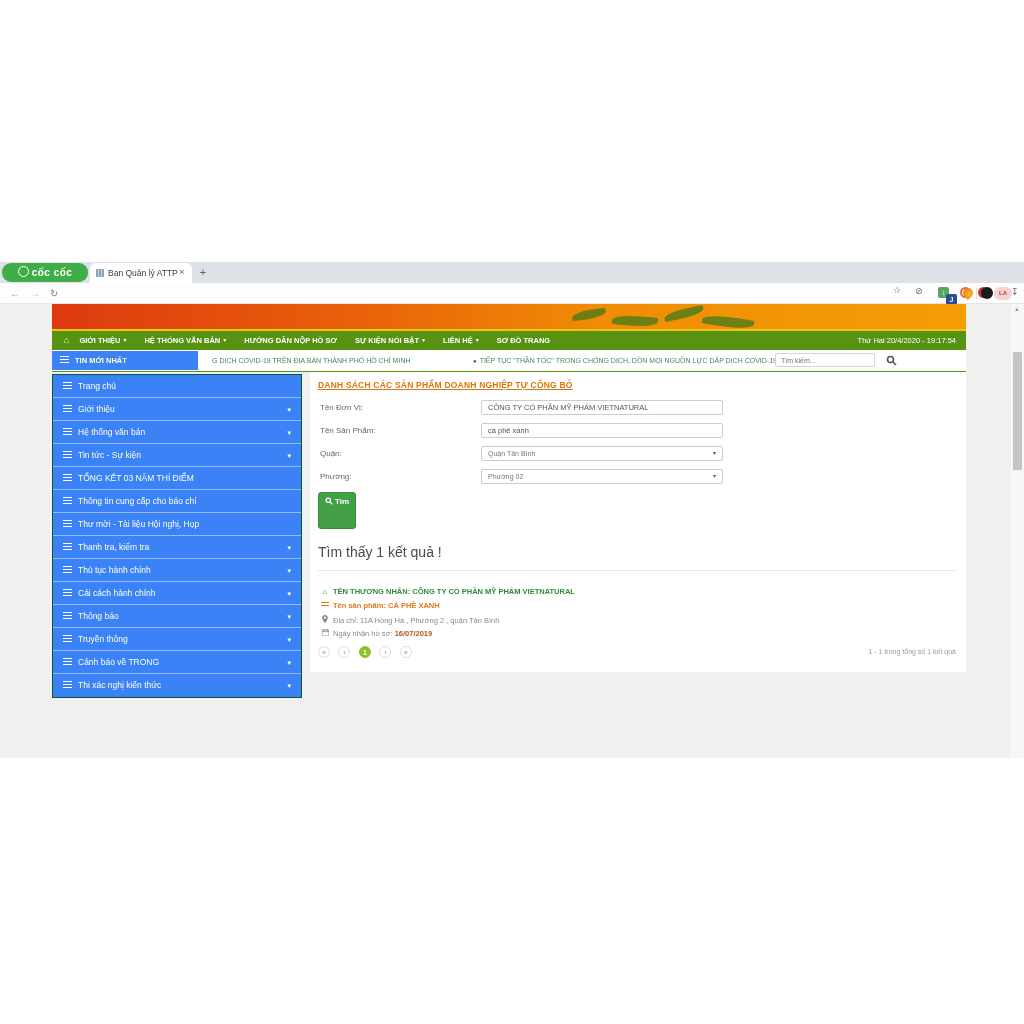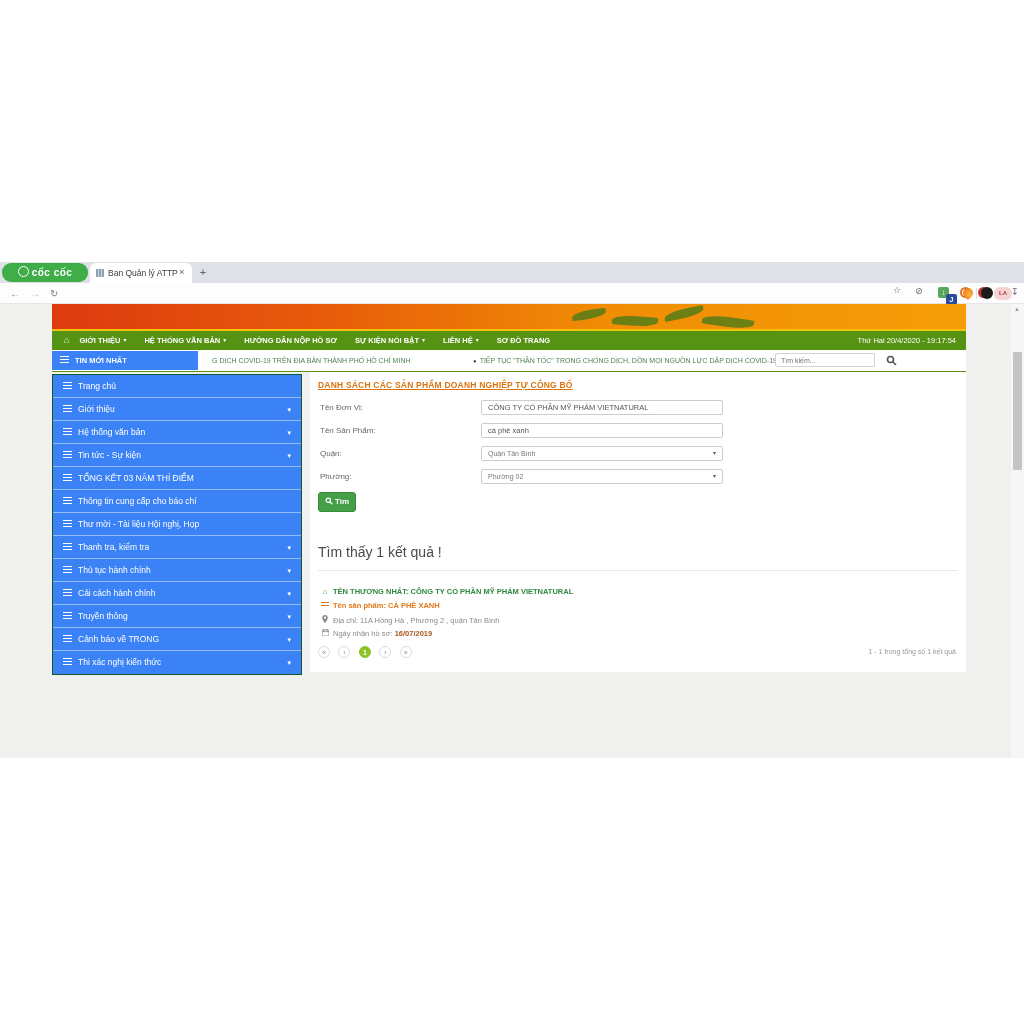--- a/index.html
+++ b/index.html
@@ -60,21 +60,21 @@
   .side-item .caret{position:absolute;right:10px;font-size:7px;}
   
   #main{left:310px;top:68px;width:656px;height:300px;background:#fff;}
   #page-title{left:8px;top:8px;font-size:8.5px;font-weight:bold;color:#d9750f;text-decoration:underline;letter-spacing:.2px;}
   .f-label{font-size:8px;color:#666;}
   .f-input{position:absolute;left:171px;width:242px;height:15px;border:1px solid #ccc;border-radius:2px;
     font-size:7.5px;color:#555;padding:0 6px;box-sizing:border-box;font-family:inherit;background:#fff;}
   .f-select{position:absolute;left:171px;width:242px;height:15px;border:1px solid #ccc;border-radius:2px;
     font-size:7px;color:#777;line-height:13px;padding:0 6px;box-sizing:border-box;background:#fff;}
   .f-select .caret{position:absolute;right:6px;top:0;font-size:6px;color:#555;line-height:13px;}
-  #search-btn{left:8px;top:120px;width:38px;height:20px;background:#43a047;border:1px solid #3a8a3e;border-radius:3px;
+  #search-btn{left:8px;top:120px;width:38px;height:37px;background:#43a047;border:1px solid #3a8a3e;border-radius:3px;
     color:#fff;font-size:8px;font-weight:bold;text-align:center;line-height:18px;box-sizing:border-box;}
   #result-summary{left:8px;top:172px;font-size:14px;color:#4a4a4a;}
   #result-sep{left:8px;top:198px;width:640px;height:1px;background:#e8e8e8;}
   .r-line{white-space:nowrap;}
   #r-trader{left:10px;top:215px;font-size:7.5px;font-weight:bold;color:#2f8a3e;}
   #r-product{left:10px;top:229px;font-size:7.5px;font-weight:bold;color:#e0791c;}
   #r-address{left:10px;top:243px;font-size:7.5px;color:#8a8a8a;}
   #r-date{left:10px;top:257px;font-size:7.5px;color:#8a8a8a;}
   #r-date b{color:#a8571c;}
   .r-ico{display:inline-block;width:10px;margin-right:3px;text-align:center;}
@@ -155,20 +155,21 @@
       <div class="side-item"><span class="burger"></span><span>Trang chủ</span><span class="caret"></span></div>
       <div class="side-item"><span class="burger"></span><span>Giới thiệu</span><span class="caret">▾</span></div>
       <div class="side-item"><span class="burger"></span><span>Hệ thống văn bản</span><span class="caret">▾</span></div>
       <div class="side-item"><span class="burger"></span><span>Tin tức - Sự kiện</span><span class="caret">▾</span></div>
       <div class="side-item"><span class="burger"></span><span>TỔNG KẾT 03 NĂM THÍ ĐIỂM</span><span class="caret"></span></div>
       <div class="side-item"><span class="burger"></span><span>Thông tin cung cấp cho báo chí</span><span class="caret"></span></div>
       <div class="side-item"><span class="burger"></span><span>Thư mời - Tài liệu Hội nghị, Họp</span><span class="caret"></span></div>
       <div class="side-item"><span class="burger"></span><span>Thanh tra, kiểm tra</span><span class="caret">▾</span></div>
       <div class="side-item"><span class="burger"></span><span>Thủ tục hành chính</span><span class="caret">▾</span></div>
       <div class="side-item"><span class="burger"></span><span>Cải cách hành chính</span><span class="caret">▾</span></div>
+      <div class="side-item"><span class="burger"></span><span>Thông báo</span><span class="caret">▾</span></div>
       <div class="side-item"><span class="burger"></span><span>Truyền thông</span><span class="caret">▾</span></div>
       <div class="side-item"><span class="burger"></span><span>Cảnh báo về TRONG</span><span class="caret">▾</span></div>
       <div class="side-item"><span class="burger"></span><span>Thi xác nghị kiến thức</span><span class="caret">▾</span></div>
     </div>
 
     <div id="main" class="abs">
       <div id="page-title" class="abs">DANH SÁCH CÁC SẢN PHẨM DOANH NGHIỆP TỰ CÔNG BỐ</div>
 
       <span class="abs f-label" style="left:10px;top:31px;">Tên Đơn Vị:</span>
       <input class="f-input" style="top: 28px;" value="CÔNG TY CỔ PHẦN MỸ PHẨM VIETNATURAL">
@@ -183,21 +184,21 @@
       <div class="f-select" style="top:97px;"><span>Phường 02</span><span class="caret">▾</span></div>
 
       <div id="search-btn" class="abs"><svg width="8" height="8" viewBox="0 0 11 11" style="vertical-align:-1px;margin-right:2px;">
             <circle cx="4.5" cy="4.5" r="3" fill="none" stroke="#fff" stroke-width="1.8"></circle>
             <line x1="7" y1="7" x2="10" y2="10" stroke="#fff" stroke-width="1.8"></line>
           </svg><span>Tìm</span></div>
 
       <div id="result-summary" class="abs">Tìm thấy 1 kết quả !</div>
       <div id="result-sep" class="abs"></div>
 
-      <div id="r-trader" class="abs r-line"><span class="r-ico">⌂</span><span>TÊN THƯƠNG NHẤT: CÔNG TY CỔ PHẦN MỸ PHẨM VIETNATURAL</span></div>
+      <div id="r-trader" class="abs r-line"><span class="r-ico">⌂</span><span>TÊN THƯƠNG NHÂN: CÔNG TY CỔ PHẦN MỸ PHẨM VIETNATURAL</span></div>
       <div id="r-product" class="abs r-line"><span class="r-ico"><span class="burger" style="color:#e0791c;width:8px;height:6px;margin:0;"></span></span><span>Tên sản phẩm: CÀ PHÊ XANH</span></div>
       <div id="r-address" class="abs r-line"><span class="r-ico"><svg width="6" height="8" viewBox="0 0 6 8">
               <path d="M3 0C1.4 0 .2 1.2.2 2.7.2 4.7 3 8 3 8s2.8-3.3 2.8-5.3C5.8 1.2 4.6 0 3 0zm0 3.8a1.1 1.1 0 110-2.2 1.1 1.1 0 010 2.2z" fill="#8a8a8a"></path>
             </svg></span><span>Địa chỉ: 11A Hồng Hà , Phường 2 , quận Tân Bình</span></div>
       <div id="r-date" class="abs r-line"><span class="r-ico"><svg width="7" height="7" viewBox="0 0 8 8">
               <rect x="0" y="1" width="8" height="7" rx="1" fill="none" stroke="#8a8a8a"></rect>
               <line x1="0" y1="3" x2="8" y2="3" stroke="#8a8a8a"></line>
               <line x1="2" y1="0" x2="2" y2="2" stroke="#8a8a8a"></line>
               <line x1="6" y1="0" x2="6" y2="2" stroke="#8a8a8a"></line>
             </svg></span><span>Ngày nhận hồ sơ:</span>&nbsp;<b>16/07/2019</b></div>

